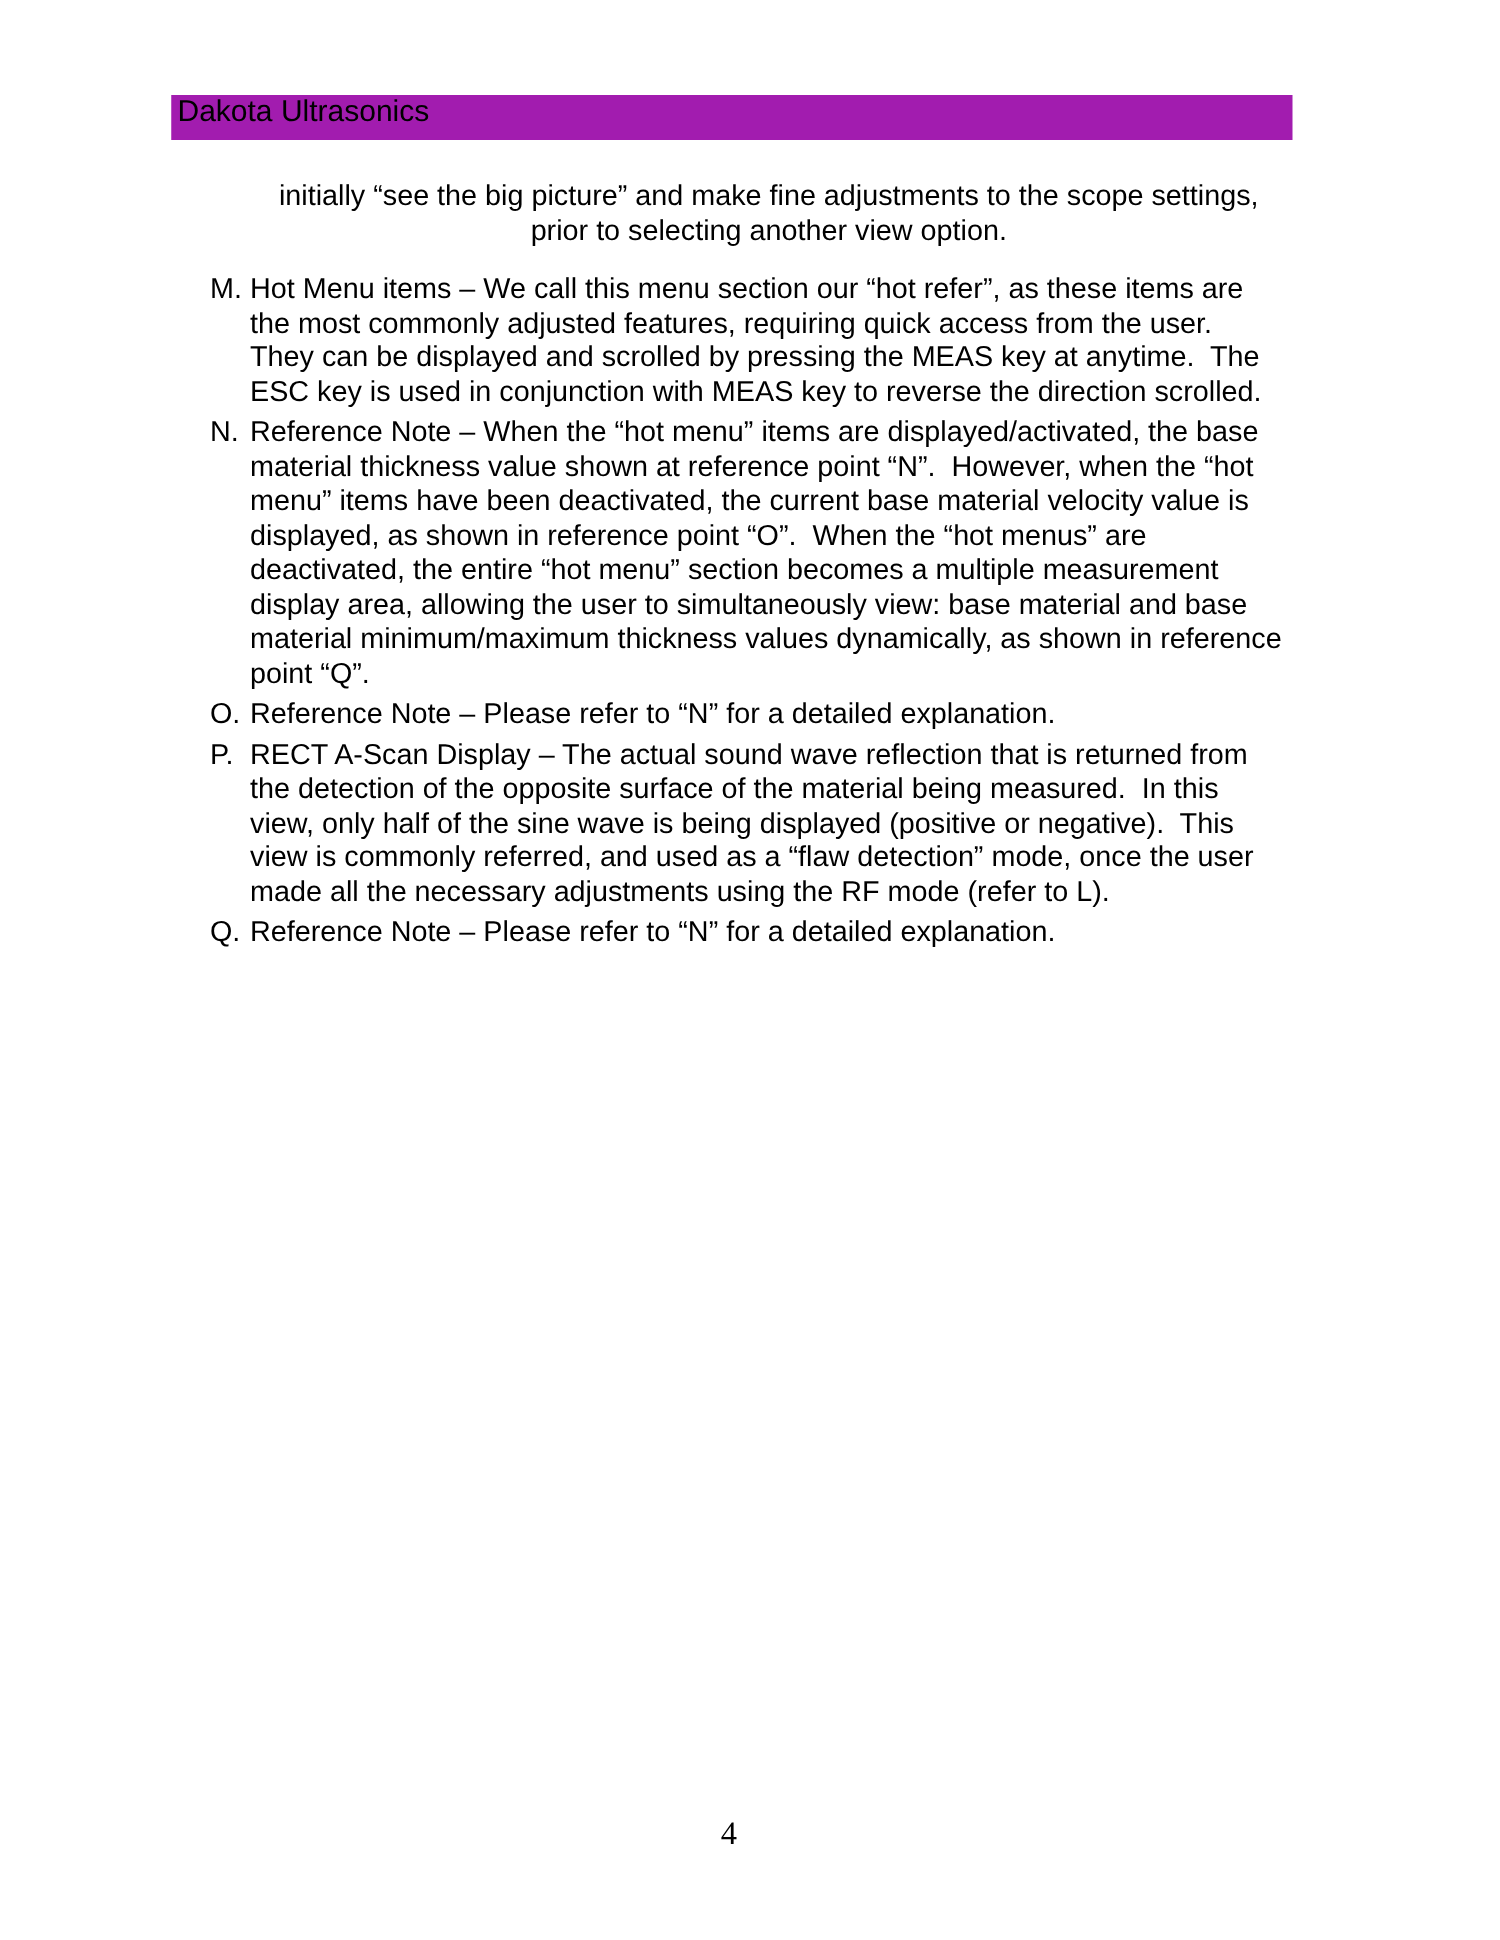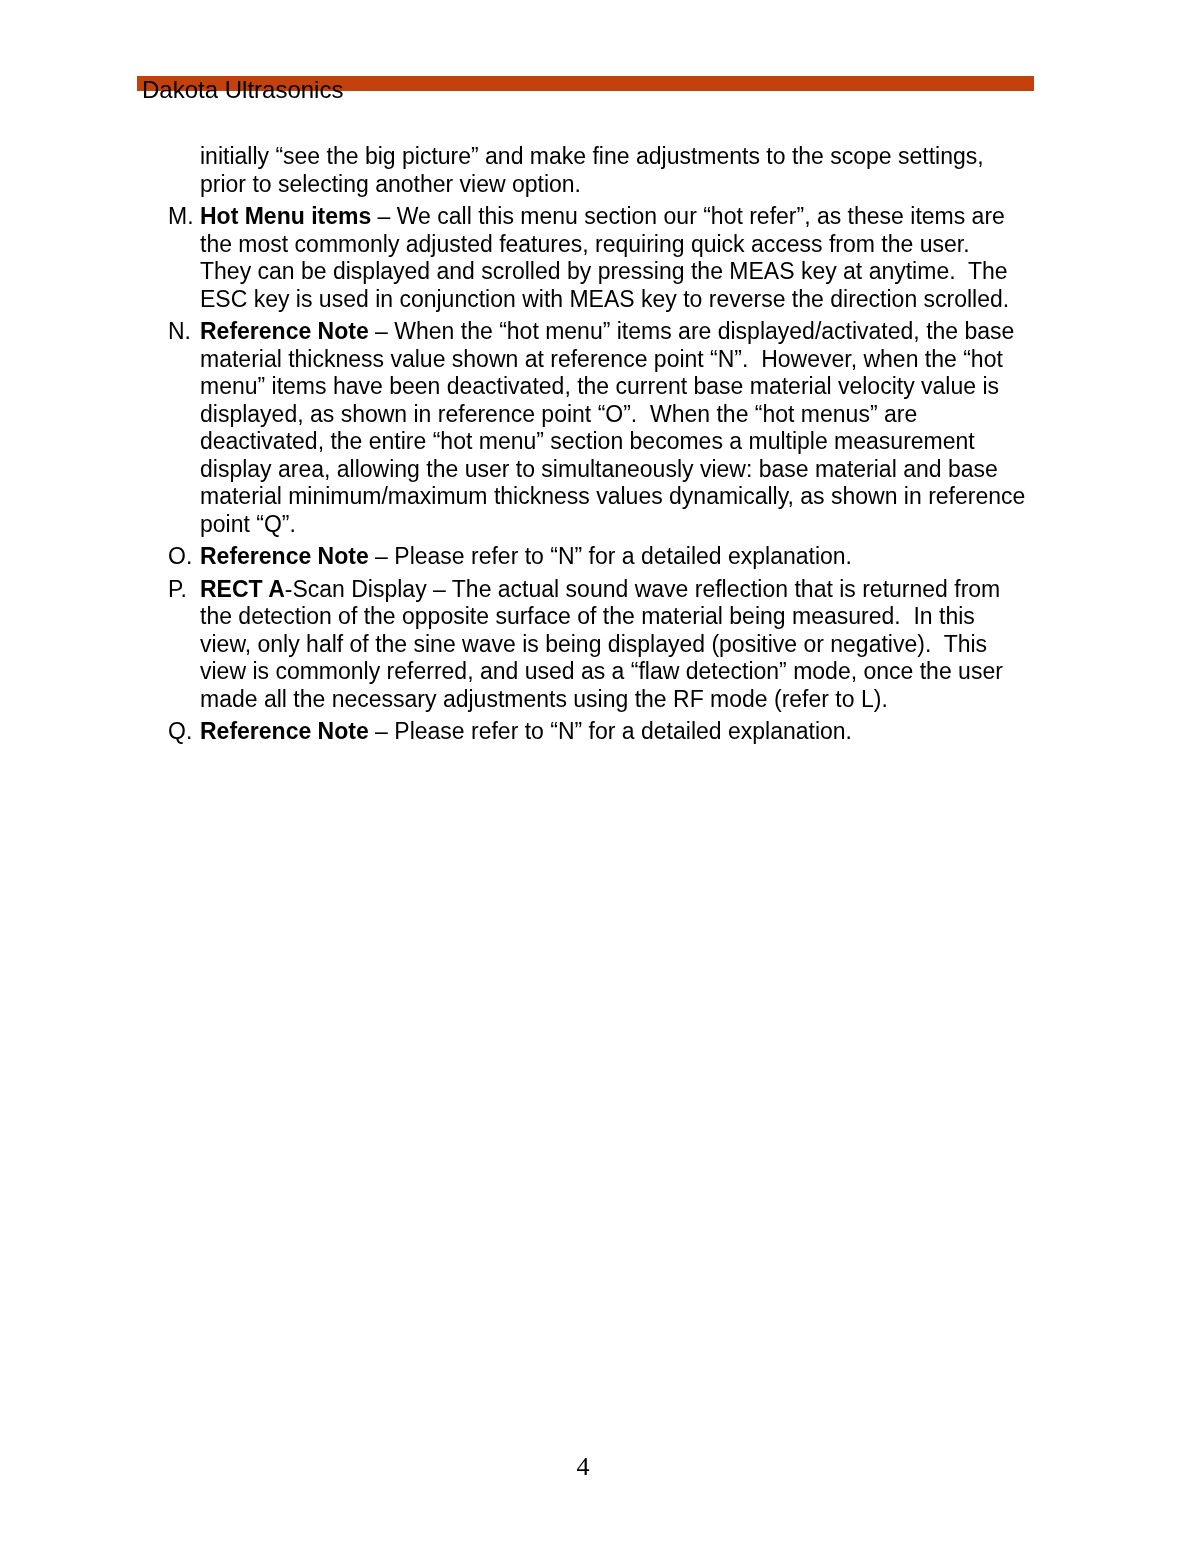--- a/index.html
+++ b/index.html
@@ -18,22 +18,22 @@
   .page {
     position: absolute;
     inset: 0;
     background: #ffffff;
   }
   .header-bar {
     position: absolute;
     left: 137px;
     top: 76px;
     width: 897px;
-    height: 15px;
-    background: #c2410c;
+    height: 36px;
+    background: #a21caf;
   }
   .header-title {
     font-size: 24px;
     line-height: 27px;
     padding-left: 5px;
     color: #000000;
     white-space: nowrap;
   }
   .content {
     position: absolute;
@@ -41,34 +41,35 @@
     top: 143px;
     width: 862px;
     font-size: 23px;
     line-height: 27.5px;
   }
   .para {
     white-space: pre-wrap;
   }
   .intro {
     margin-left: 32px;
-    margin-bottom: 5px;
+    margin-bottom: 19px;
+    text-align: center;
   }
   .item {
     position: relative;
     padding-left: 32px;
     margin-bottom: 5px;
   }
   .item .letter {
     position: absolute;
     left: 0;
     top: 0;
   }
   .bold {
-    font-weight: bold;
+    font-weight: normal;
     text-align: right;
   }
   .page-number {
     position: absolute;
     left: 0;
     top: 1452px;
     width: 1166px;
     text-align: center;
     font-family: "Liberation Serif", "DejaVu Serif", serif;
     font-size: 26px;

